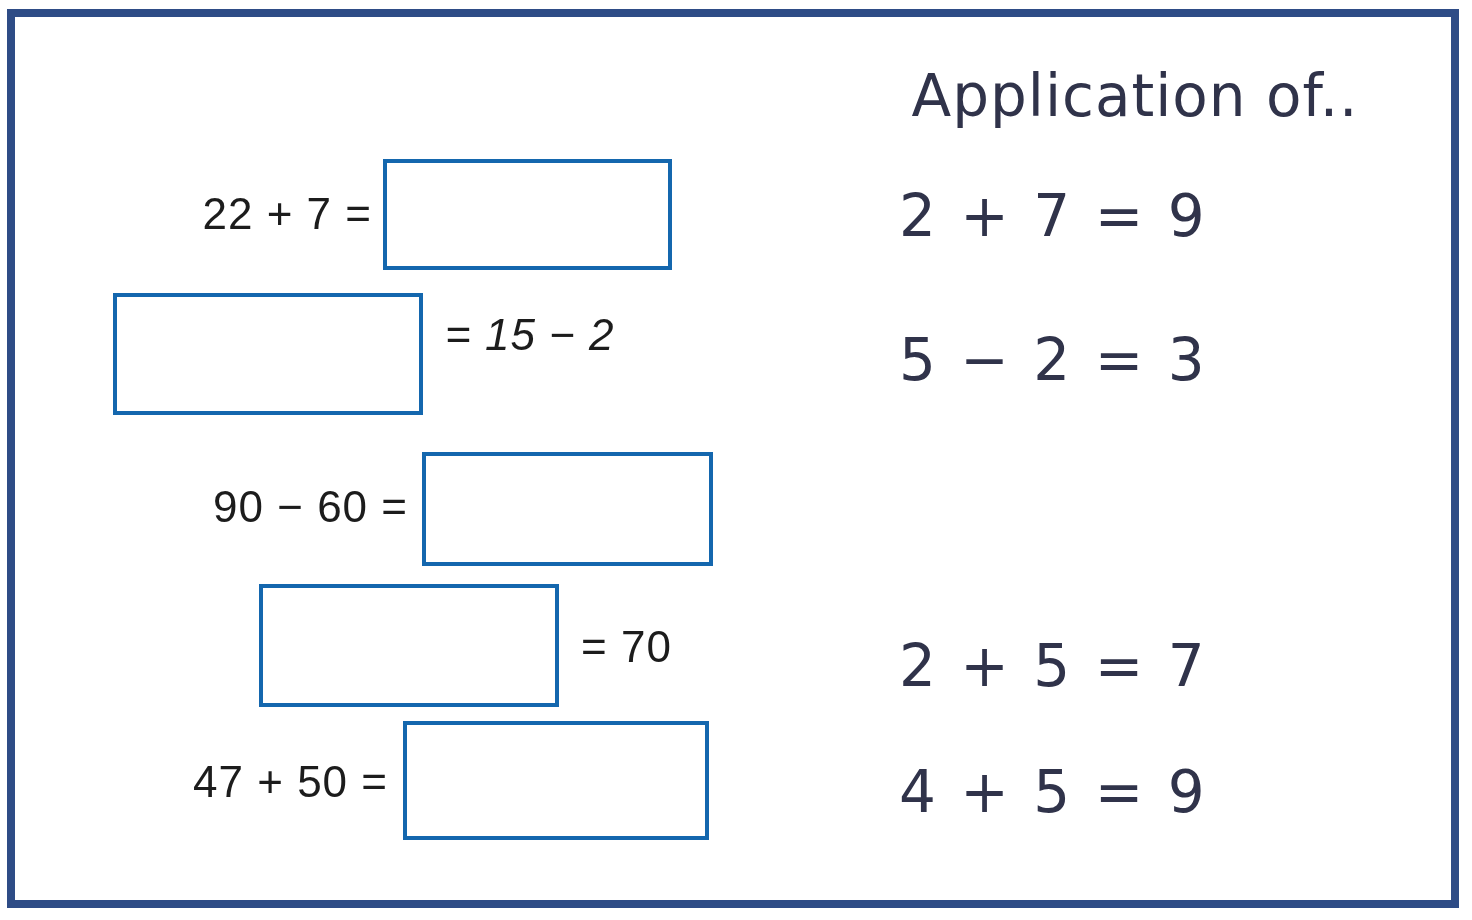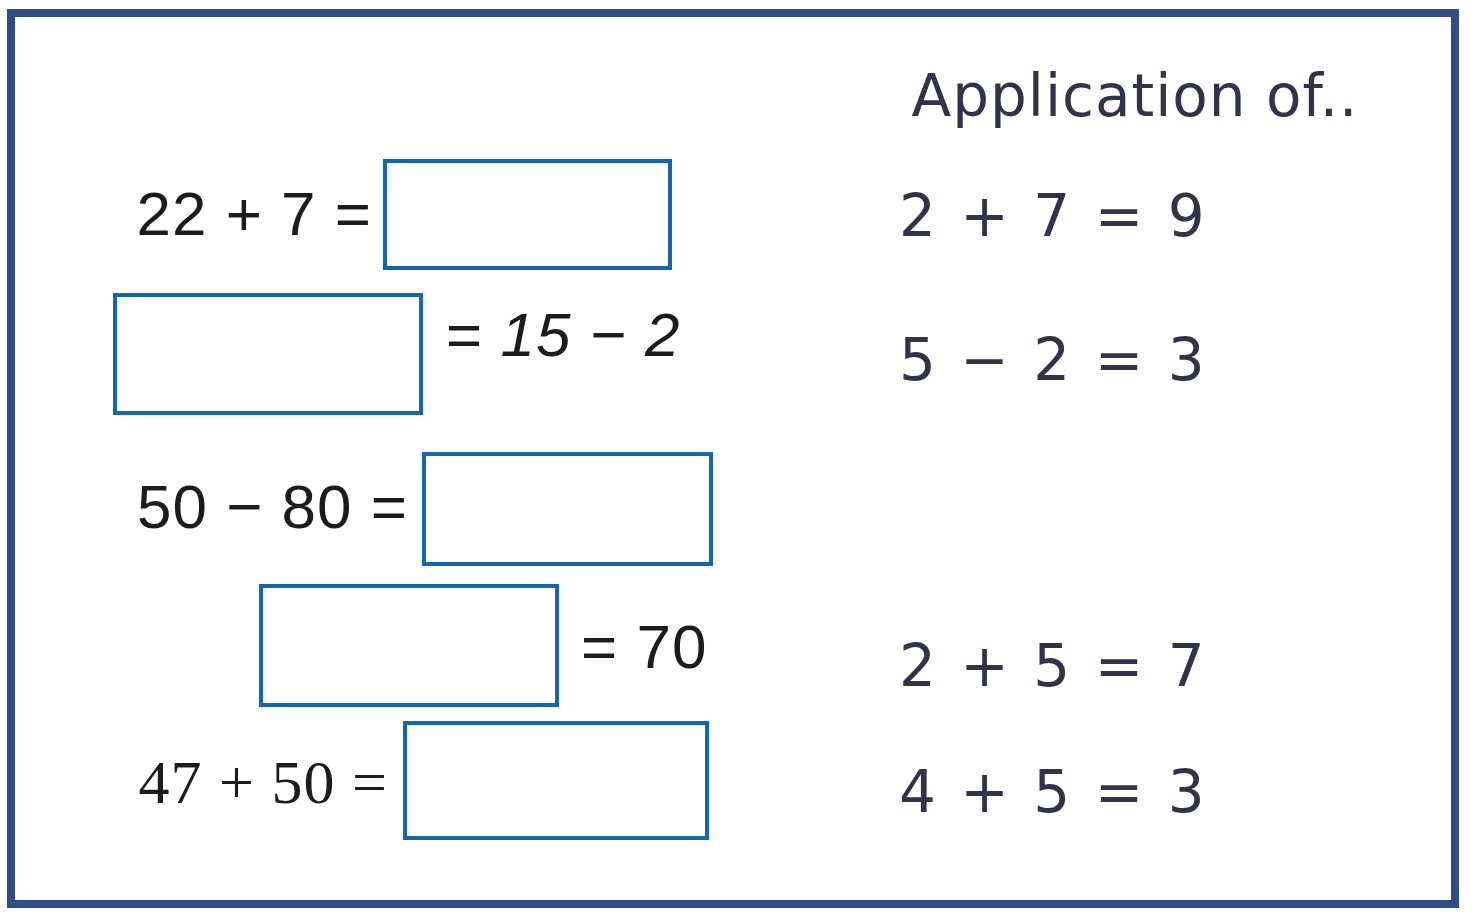--- a/index.html
+++ b/index.html
@@ -15,32 +15,32 @@
 
   .frame {
     position: absolute;
     left: 7px; top: 9px; right: 13px; bottom: 12px;
     border: 8px solid var(--frame, #2e4c86);
   }
 
   
   .plabel {
     position: absolute;
-    font-size: 62px;
+    font-size: 44px;
     line-height: 66px;
     color: var(--ptext, #1c1c1c);
     white-space: nowrap;
     letter-spacing: 1px;
   }
   .r1-label { left: 90px;  top: 181px; width: 282px; text-align: right; }
   .r2-label { left: 445px; top: 302px; font-style: italic; }
   .r3-label { left: 90px;  top: 474px; width: 318px; text-align: right; }
   .r4-pre   { left: 90px;  top: 614px; width: 152px; text-align: right; }
   .r4-post  { left: 581px; top: 614px; }
-  .r5-label { left: 85px;  top: 749px; width: 303px; text-align: right; font-family: Liberation Serif, serif; }
+  .r5-label { left: 85px;  top: 749px; width: 303px; text-align: right; }
 
   
   .abox {
     position: absolute;
     border: 4px solid var(--box, #1467ae);
     background: #ffffff;
     box-sizing: border-box;
   }
   .b1 { left: 383px; top: 159px; width: 289px; height: 111px; }
   .b2 { left: 113px; top: 293px; width: 310px; height: 122px; }
@@ -83,28 +83,28 @@
 <div class="canvas" style="--bg: #ffffff; --frame: #2e4c86; --box: #1467ae; --ptext: #1c1c1c; --atext: #30334a;">
 
   <div class="frame"></div>
 
   <div class="plabel r1-label">22 + 7 =</div>
   <div class="abox b1"></div>
 
   <div class="abox b2"></div>
   <div class="plabel r2-label">= 15 − 2</div>
 
-  <div class="plabel r3-label">50 − 80 =</div>
+  <div class="plabel r3-label">90 − 60 =</div>
   <div class="abox b3"></div>
 
   <div class="abox b4"></div>
   <div class="plabel r4-post">= 70</div>
 
   <div class="plabel r5-label">47 + 50 =</div>
   <div class="abox b5"></div>
 
   <div class="app-header">Application of..</div>
   <div class="fact f1">2 + 7 = 9</div>
   <div class="fact f2">5 − 2 = 3</div>
   <div class="fact f4">2 + 5 = 7</div>
-  <div class="fact f5">4 + 5 = 3</div>
+  <div class="fact f5">4 + 5 = 9</div>
 
 </div>
 
 </body></html>

